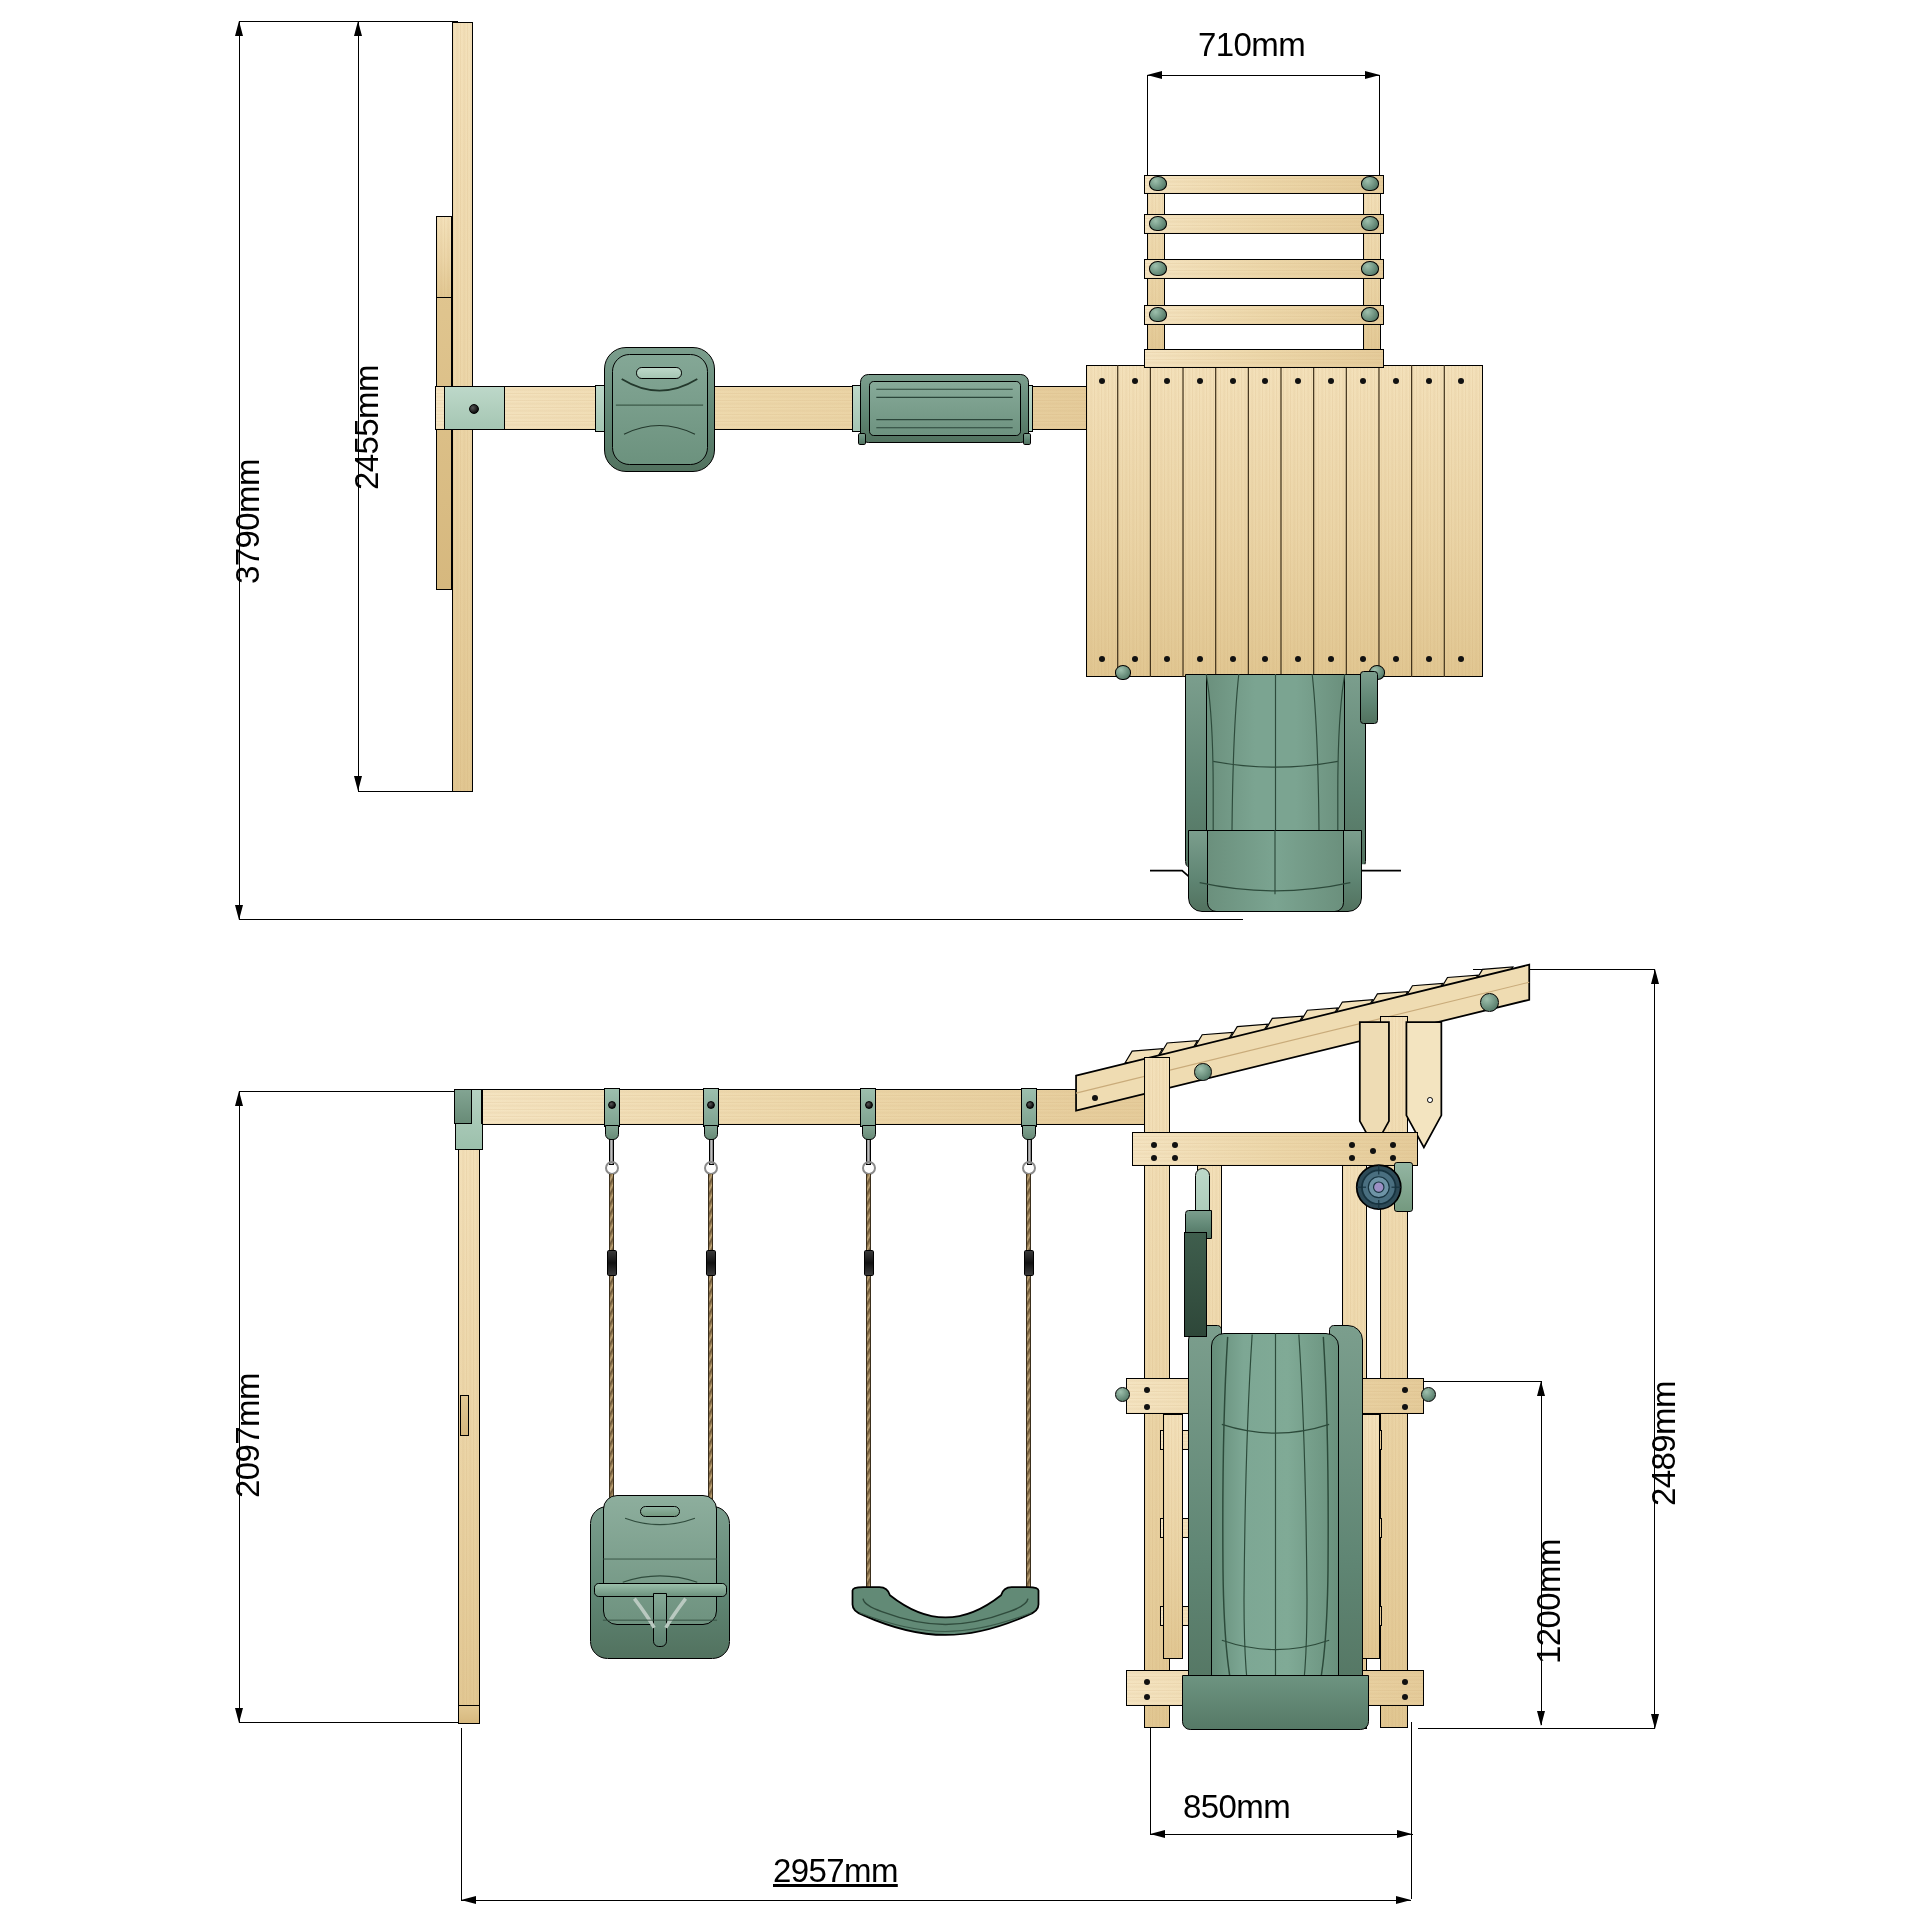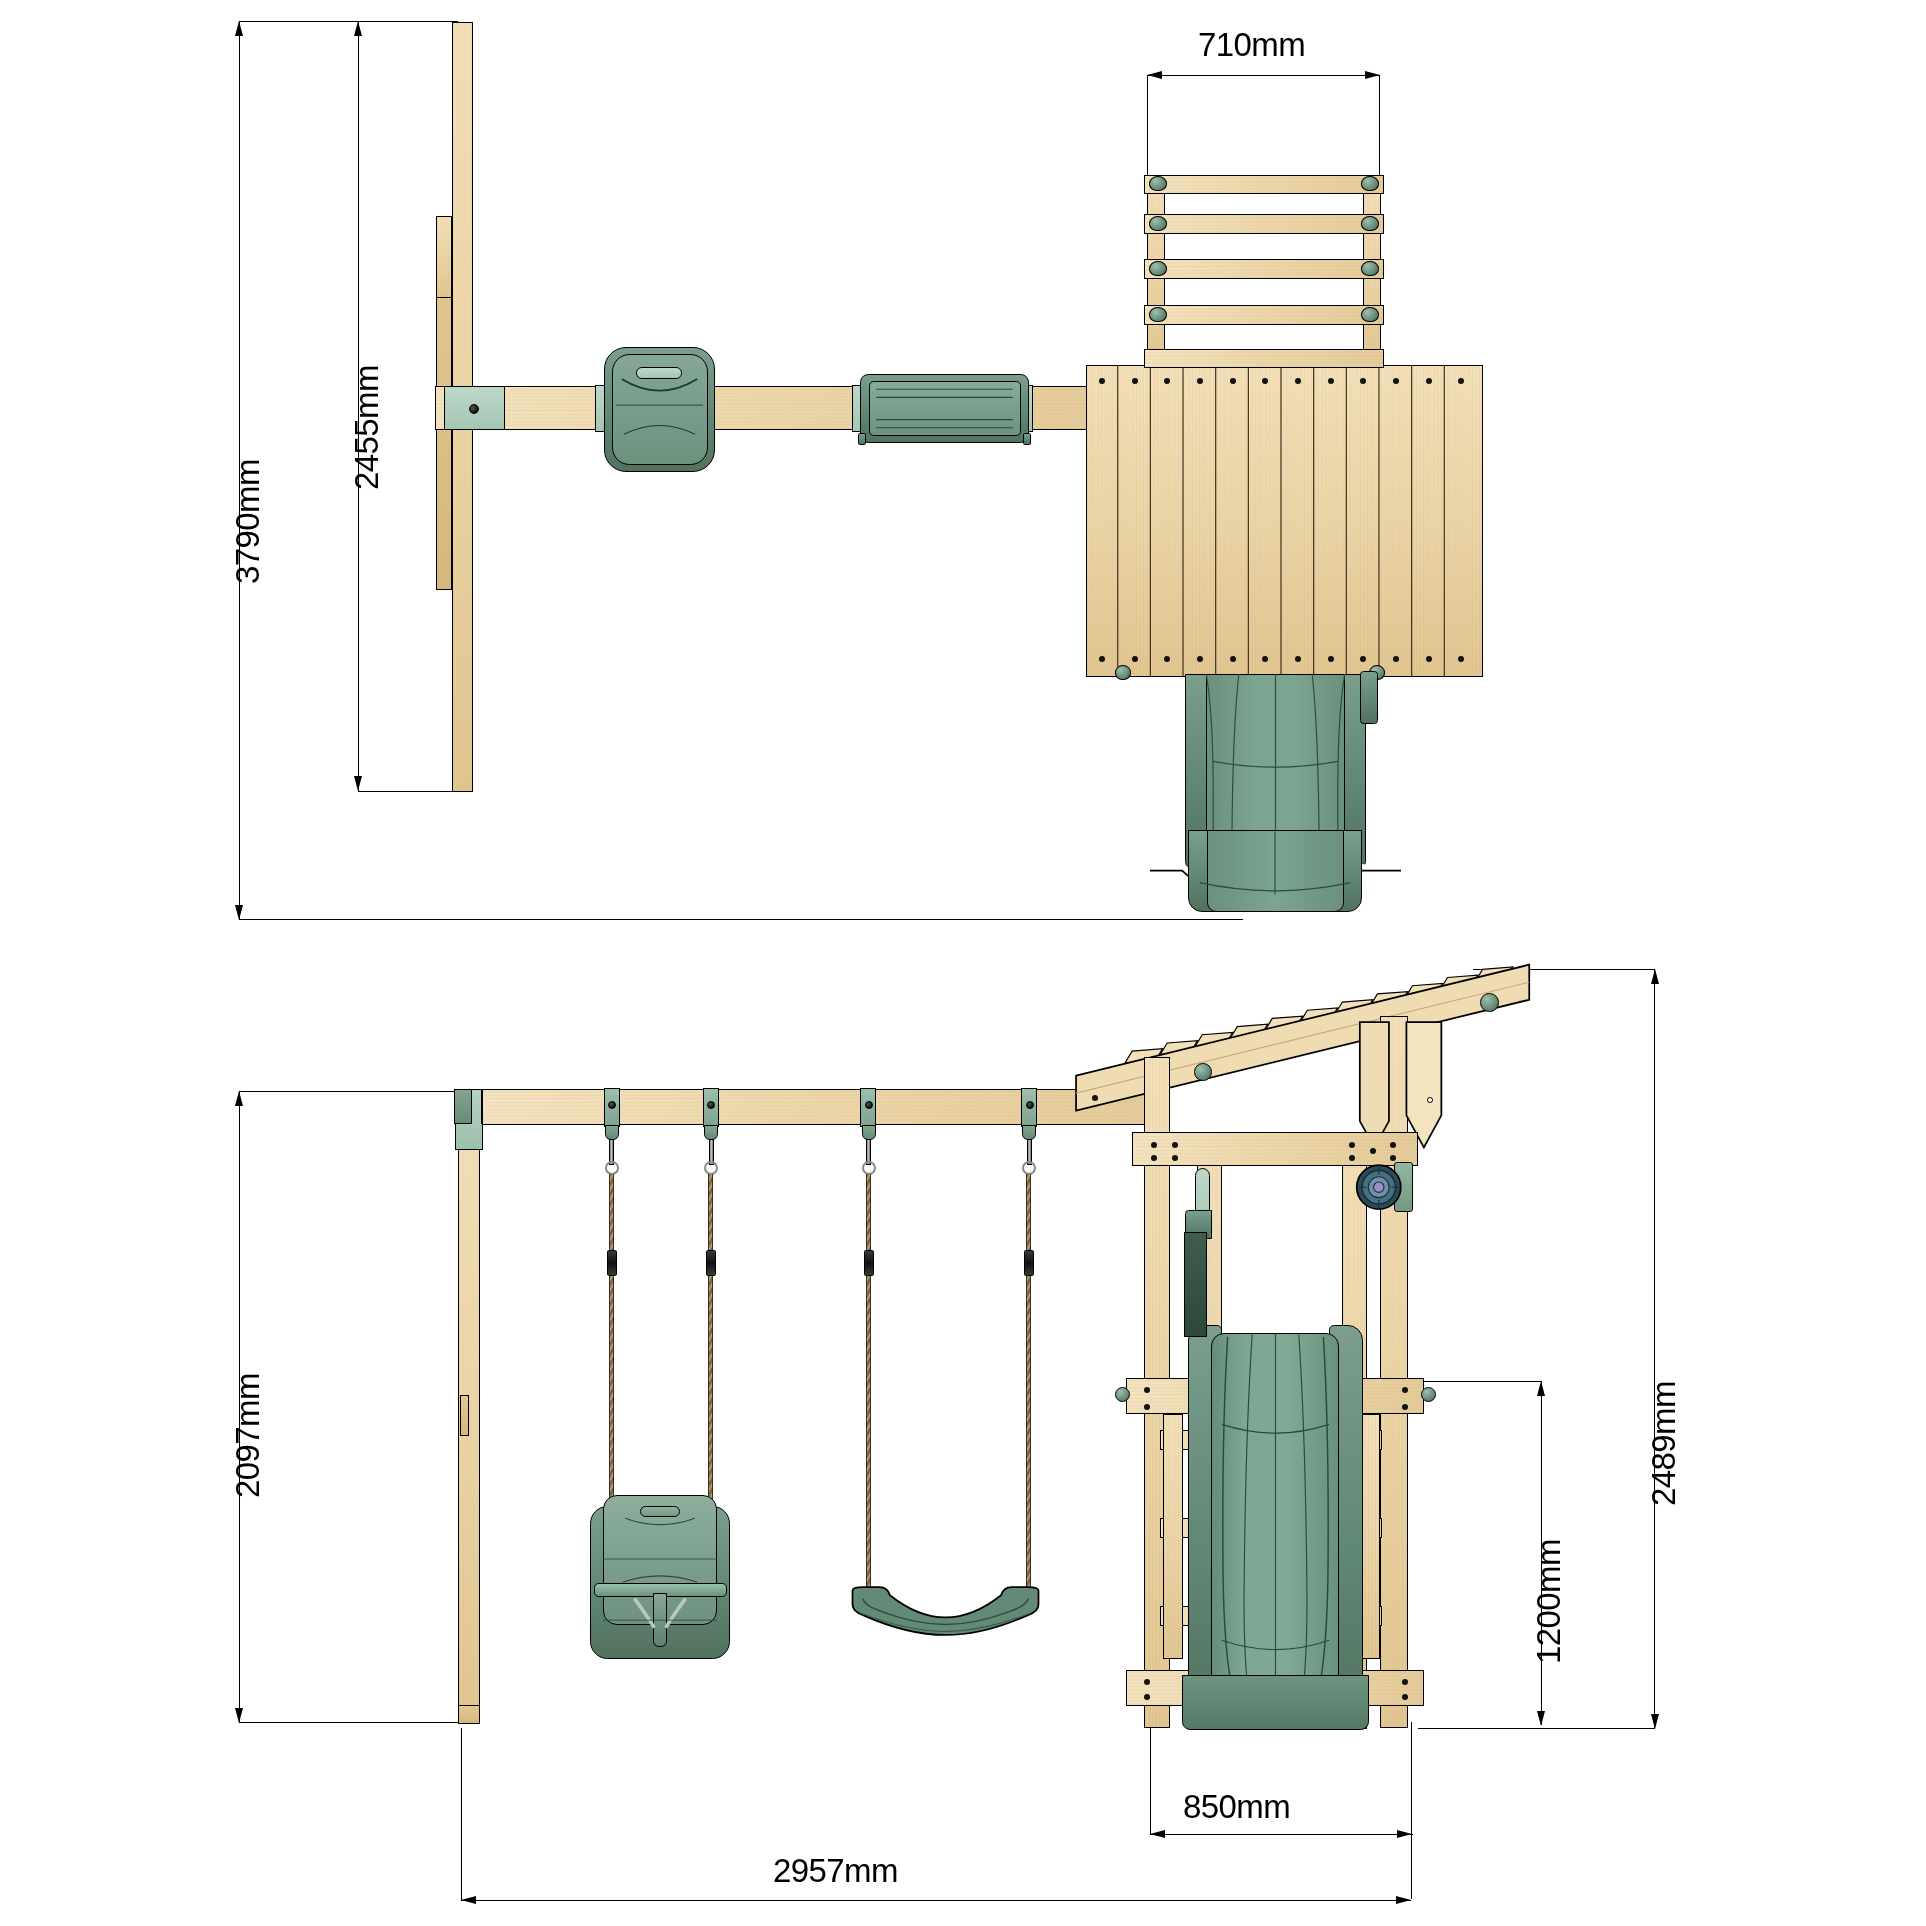--- a/index.html
+++ b/index.html
@@ -350,21 +350,21 @@
       <div class="ext-line ext-v" style="left:1411px; top:776px; height:112px;"></div>
       <div class="dim-label" style="left:1183px; top:842px;">850mm</div>
     </div>
 
     <div>
       <div class="dim-line dim-h" style="left:461px; top:954px; width:950px;"></div>
       <div class="arrow arrow-left" style="left:461px;  top:950px;"></div>
       <div class="arrow arrow-right" style="left:1396px; top:950px;"></div>
       <div class="ext-line ext-v" style="left:461px;  top:782px; height:172px;"></div>
       <div class="ext-line ext-v" style="left:1411px; top:888px; height:65px;"></div>
-      <div class="dim-label" style="left:773px; top:906px;">2957mm</div>
+      <div class="dim-label" style="left:773px; top:906px;text-decoration:underline;">2957mm</div>
     </div>
 
     <div>
       <div class="wood" style="left:458px; top:181px; width:22px; height:597px;"></div>
       <div class="wood-dark" style="left:458px; top:759px; width:22px; height:18.7px;"></div>
       <div class="wood-dark" style="left:460px; top:449px; width:9.3px; height:41px; border:1.2px solid #000;"></div>
     </div>
 
     <div class="bracket" style="left:455px; top:143px; width:28px; height:61px;
                 background:linear-gradient(180deg,#b5d2c2 0%,#9cc0ac 100%);"></div>

